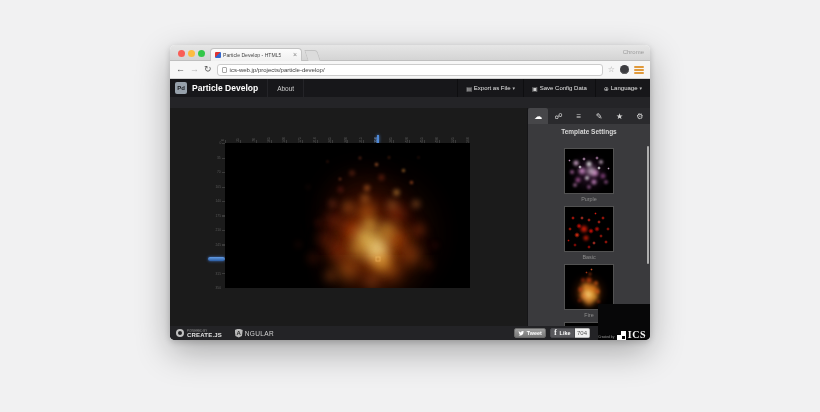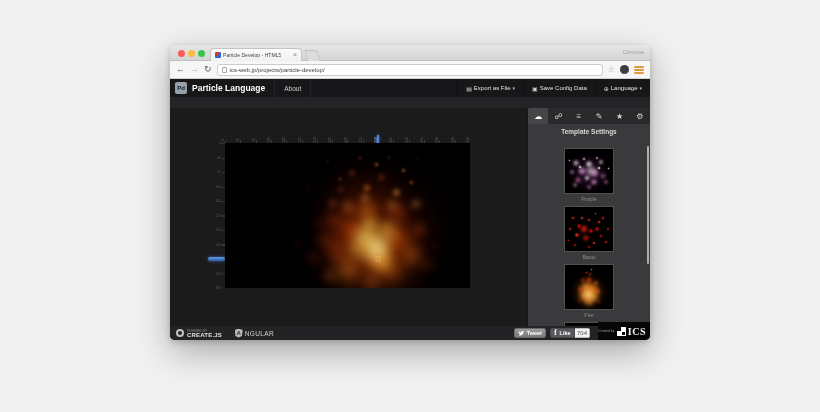--- a/index.html
+++ b/index.html
@@ -131,22 +131,22 @@
            border-radius:2px; display:flex; align-items:center; gap:2px; padding:0 3px; }
   .tweet span { font-size:6px; color:#fff; font-weight:bold; transform:scale(.9); }
   .like { display:flex; align-items:center; }
   .fb { height:10px; background:#58585c; border:1px solid #4a4a4e; border-radius:2px 0 0 2px;
         display:flex; align-items:center; gap:2px; padding:0 3px; }
   .fb .f { font-family:"Liberation Serif",serif; font-size:8px; font-weight:bold; color:#fff; line-height:8px; }
   .fb span { font-size:6px; color:#fff; font-weight:bold; transform:scale(.9); }
   .cnt { height:10px; background:#f1f1f1; border:1px solid #b9b9b9; border-left:none;
          border-radius:0 2px 2px 0; display:flex; align-items:center; padding:0 2px;
          font-size:6px; color:#555; }
-  .ics-block { position:absolute; right:0; bottom:0; width:52px; height:18px; background:#070708;
-               display:flex; align-items:center; justify-content:flex-end; padding:0 4px; gap:2px; z-index:6;text-decoration:underline; }
+  .ics-block { position:absolute; right:0; bottom:0; width:52px; height:36px; background:#070708;
+               display:flex; align-items:flex-end; justify-content:flex-end; padding:0 4px; gap:2px; z-index:6;text-decoration:underline; }
   .created { font-size:6px; color:#9a9a9a; transform:scale(.55); transform-origin:right center;
              white-space:nowrap; }
   .ics-glyph { width:9px; height:9px; background:#fff; position:relative; flex:none; }
   .ics-glyph:before { content:""; position:absolute; left:0; top:0; width:4px; height:4px; background:#070708; }
   .ics-glyph:after  { content:""; position:absolute; right:1px; bottom:1px; width:3px; height:3px; background:#070708; }
   .ics-name { font-family:"Liberation Serif",serif; font-size:10px; font-weight:bold;
               color:#f4f4f4; letter-spacing:.5px; }
 </style>
 </head>
 <body>
@@ -181,21 +181,21 @@
           <i></i>
           <i></i>
           <i></i>
         </span>
     </div>
 
     <div class="app">
 
       <div class="app-header">
         <span class="app-logo">Pd</span>
-        <span class="app-title">Particle Language</span>
+        <span class="app-title">Particle Develop</span>
         <span class="menu-about">About</span>
         <div class="hactions">
           <span class="hbtn">
             <span class="icn">▤</span>
             <span>Export as File</span>
             <span class="caret">▾</span>
           </span>
           <span class="hbtn">
             <span class="icn">▣</span>
             <span>Save Config Data</span>

